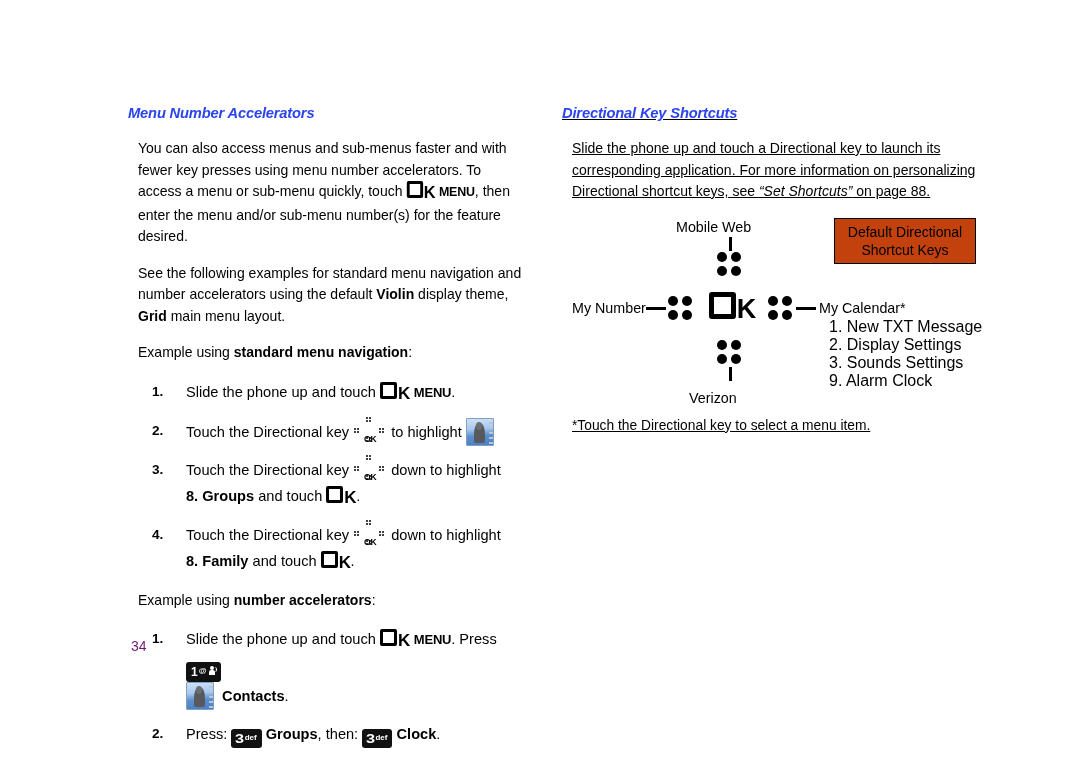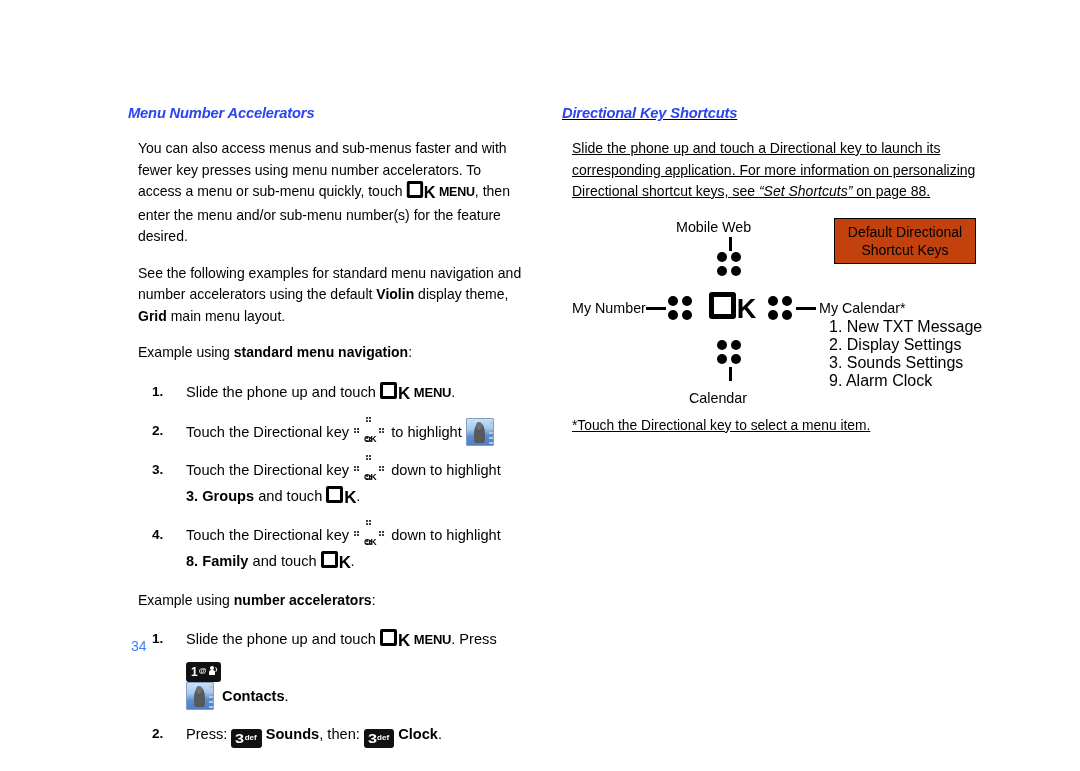--- a/index.html
+++ b/index.html
@@ -181,21 +181,21 @@
     border:1.5px solid #000;padding:4px 6px;text-align:center;
     font-size:14px;line-height:18px;background:#c2410c;
   }
 
   .footnote{
     margin-left:10px;font-size:13.8px;line-height:18px;margin-top:4px;
   }
 
   
   .pagenum{
-    position:absolute;left:131px;top:638px;font-size:14px;color:#3b82f6;
+    position:absolute;left:131px;top:638px;font-size:14px;color:#701a75;
   }
 </style>
 </head>
 <body>
 
 <div class="page">
 
   <div class="col-left">
 
     <h2 class="sec">Menu Number Accelerators</h2>
@@ -257,21 +257,21 @@
               <i></i>
               <i></i>
               <i></i>
               <i></i>
             </span><span class="dd rt">
               <i></i>
               <i></i>
               <i></i>
               <i></i>
             </span></span><span> down to highlight </span>
-        <span class="sub"><b>3. Groups</b><span> and touch </span><span class="okglyph"><span class="o"></span><span class="k">K</span></span><span>.</span></span>
+        <span class="sub"><b>8. Groups</b><span> and touch </span><span class="okglyph"><span class="o"></span><span class="k">K</span></span><span>.</span></span>
       </li>
 
       <li>
         <span class="num">4.</span><span>Touch the Directional key </span><span class="dirkey"><span class="ok">OK</span><span class="dd up">
               <i></i>
               <i></i>
               <i></i>
               <i></i>
             </span><span class="dd dn">
               <i></i>
@@ -302,21 +302,21 @@
                 <i style="top:3px"></i>
                 <i style="top:8px"></i>
                 <i style="top:13px"></i>
                 <i style="top:18px"></i>
                 <i style="top:23px"></i>
               </span></span>&nbsp;&nbsp;<b>Contacts</b><span>.</span></span>
       </li>
 
       <li>
         <span class="num">2.</span><span>Press: </span><span class="keycap"><span class="three">3</span><span class="sup">def</span></span>
-        <b>Sounds</b><span>, then: </span><span class="keycap"><span class="three">3</span><span class="sup">def</span></span>
+        <b>Groups</b><span>, then: </span><span class="keycap"><span class="three">3</span><span class="sup">def</span></span>
         <b>Clock</b><span>.</span>
       </li>
     </ol>
   </div>
 
   <div class="col-right">
 
     <h2 class="sec">Directional Key Shortcuts</h2>
 
     <p class="body"><span>Slide the phone up and touch a Directional key  to launch its corresponding application. For more information on personalizing Directional shortcut keys, see </span><span class="ital">“Set Shortcuts”</span><span> on page 88.</span></p>
@@ -364,20 +364,20 @@
         <div>9. Alarm Clock</div>
       </div>
 
       <div class="cluster c-dn">
           <i></i>
           <i></i>
           <i></i>
           <i></i>
         </div>
       <div class="vline v-dn"></div>
-      <div class="lbl lbl-dn">Calendar</div>
+      <div class="lbl lbl-dn">Verizon</div>
     </div>
 
     <div class="footnote">*Touch the Directional key to select a menu item.</div>
   </div>
 
   <div class="pagenum">34</div>
 </div>
 
 </body></html>

